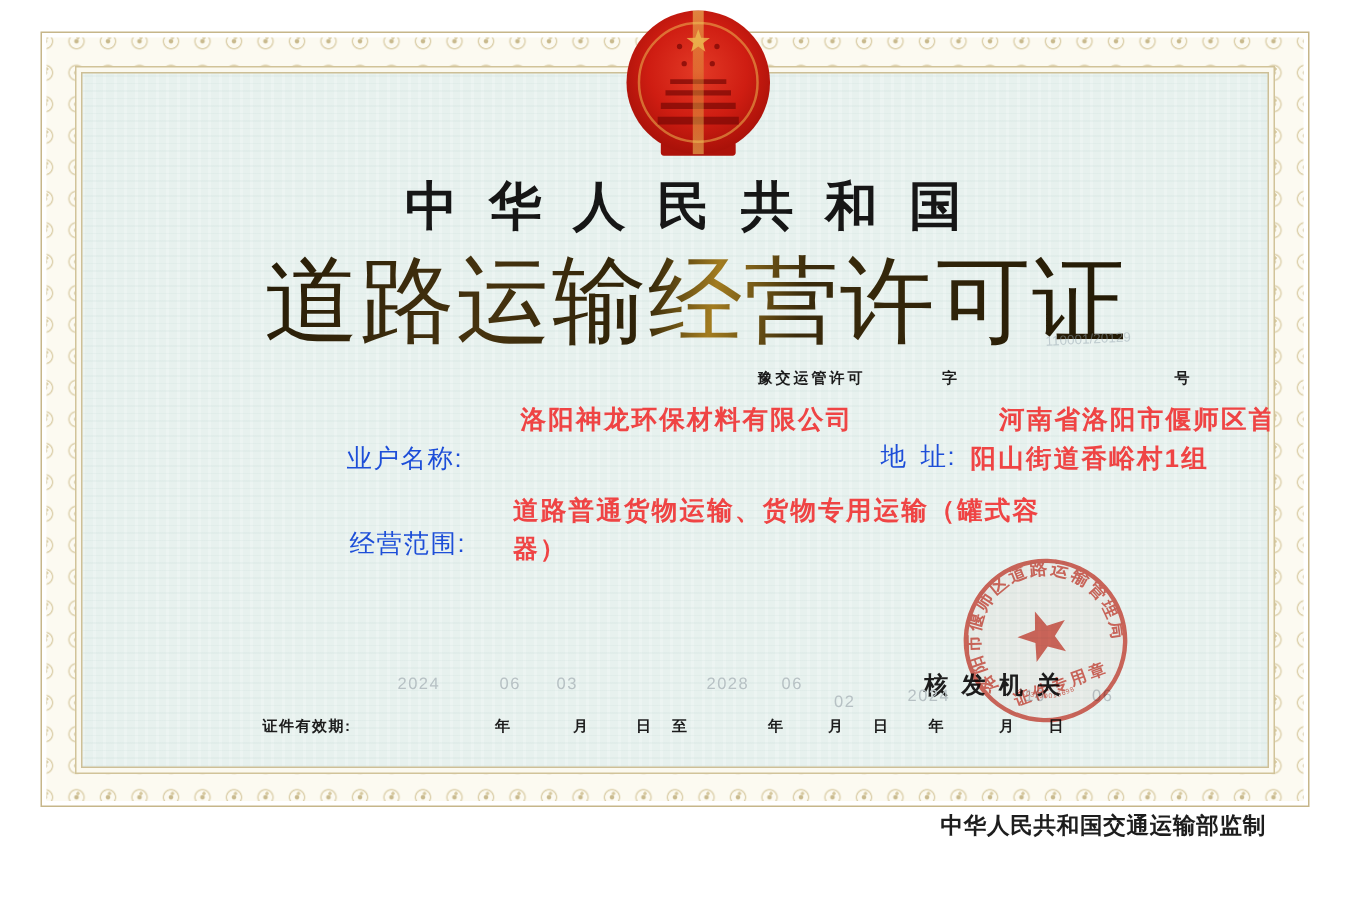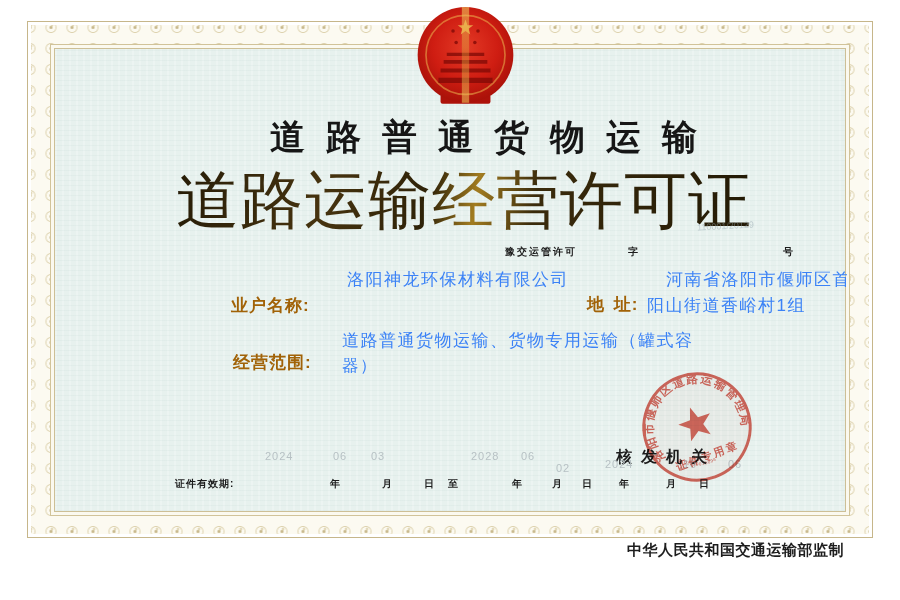--- a/index.html
+++ b/index.html
@@ -37,23 +37,23 @@
     font-weight:700;font-size:35px;letter-spacing:21px;color:#161616;
     font-family:"Liberation Sans","DejaVu Sans",sans-serif;
   }
   .cert-title{
     font-weight:400;font-size:63px;letter-spacing:1px;
     font-family:"Liberation Serif","DejaVu Serif",serif;
     background:linear-gradient(100deg,#261c07 0%,#46330f 26%,#2e2208 44%,#a27c20 52%,#3a2b0c 62%,#221905 100%);
     -webkit-background-clip:text;background-clip:text;color:transparent;
   }
   @supports not (background-clip:text){.cert-title{color:#32260c;background:none;}}
-  .label{font-weight:700;font-size:17px;color:#a16207;letter-spacing:1px;}
+  .label{font-weight:400;font-size:17px;color:#1d4ed8;letter-spacing:1px;}
   .small-label{font-weight:700;font-size:10px;color:#1c1c1c;letter-spacing:1px;}
-  .faint{color:#3b82f6;font-size:17px;letter-spacing:1.5px;font-weight:400;}
+  .faint{color:#ef4444;font-size:17px;letter-spacing:1.5px;font-weight:700;}
   .faint-date{color:#b7c1c4;font-size:11px;letter-spacing:1px;font-weight:400;}
   .watermark{color:rgba(150,166,176,.5);font-size:9px;transform:rotate(-3deg);}
   .footer-text{font-weight:700;font-size:15px;color:#1d1d1d;letter-spacing:0.5px;}
 </style>
 </head>
 <body>
 
 <div class="cert">
 
   <div class="frame-outer"></div>
@@ -78,21 +78,21 @@
     <circle cx="50" cy="48" r="38" fill="none" stroke="rgba(240,195,85,.5)" stroke-width="1.6"></circle>
     <polygon points="50,14 51.9,19.4 57.5,19.5 53,22.9 54.6,28.3 50,25 45.4,28.3 47,22.9 42.5,19.5 48.1,19.4" fill="rgba(240,195,85,.75)"></polygon>
     <circle cx="38" cy="25" r="1.7" fill="rgba(130,10,6,.8)"></circle>
     <circle cx="62" cy="25" r="1.7" fill="rgba(130,10,6,.8)"></circle>
     <circle cx="41" cy="36" r="1.7" fill="rgba(130,10,6,.8)"></circle>
     <circle cx="59" cy="36" r="1.7" fill="rgba(130,10,6,.8)"></circle>
     <path d="M32,46 h36 v3 h-36 z M29,53 h42 v3.4 h-42 z M26,61 h48 v4 h-48 z M24,70 h52 v5 h-52 z" fill="rgba(125,9,5,.75)"></path>
     <rect x="46.5" y="2" width="7" height="92" fill="url(#embGold)" opacity=".65"></rect>
   </svg>
 
-  <div class="abs country-title" style="left:270px;top:114px;">道路普通货物运输</div>
+  <div class="abs country-title" style="left:270px;top:114px;">中华人民共和国</div>
   <div class="abs cert-title" style="left:176px;top:158px;">道路运输经营许可证</div>
 
   <span class="abs small-label" style="left:505px;top:245px;letter-spacing:2px;">豫交运管许可</span>
   <span class="abs small-label" style="left:628px;top:245px;">字</span>
   <span class="abs small-label" style="left:783px;top:245px;">号</span>
 
   <span class="abs watermark" style="left:697px;top:221px;">110001/20129</span>
 
   <span class="abs faint" style="left:347px;top:268px;">洛阳神龙环保材料有限公司</span>
   <span class="abs label" style="left:231px;top:294px;">业户名称:</span>

